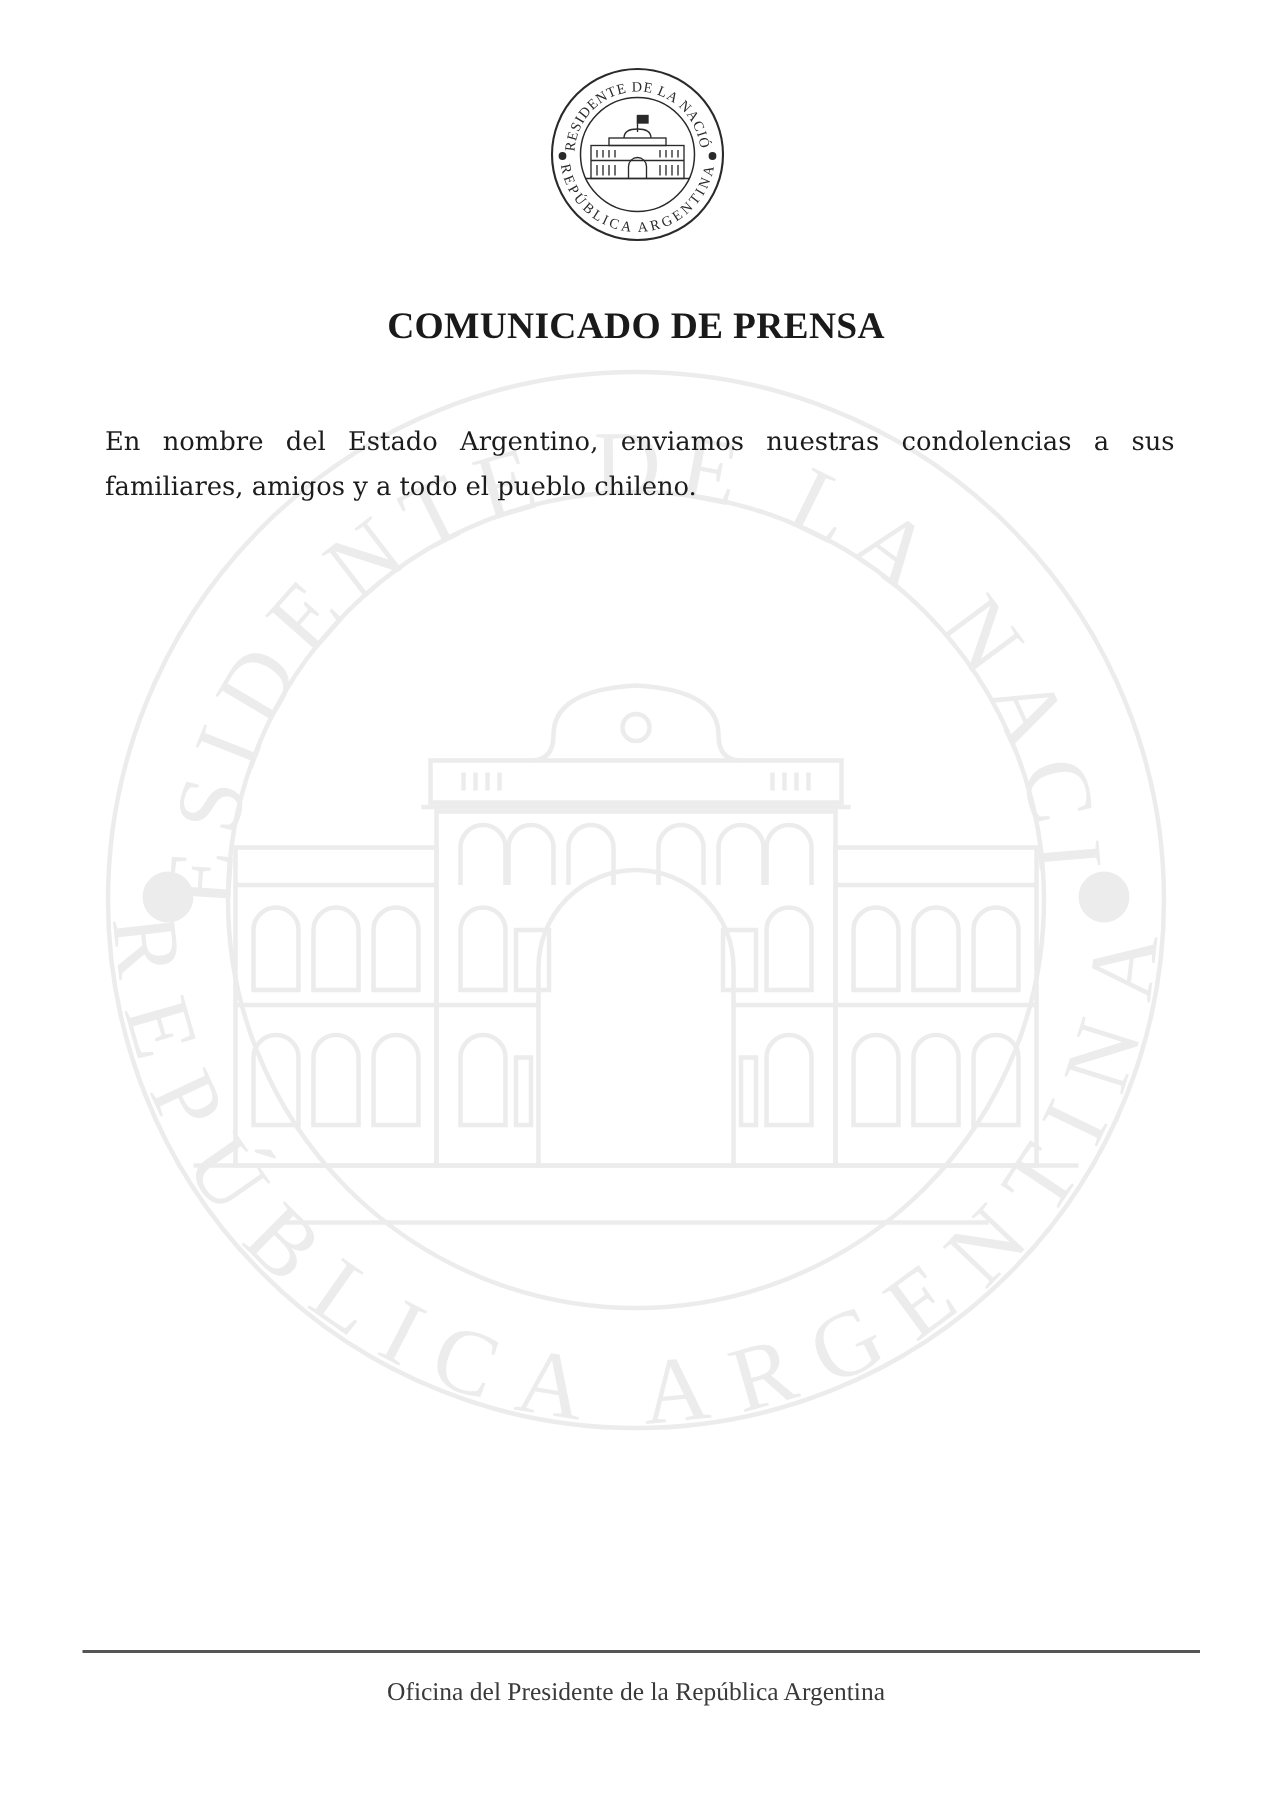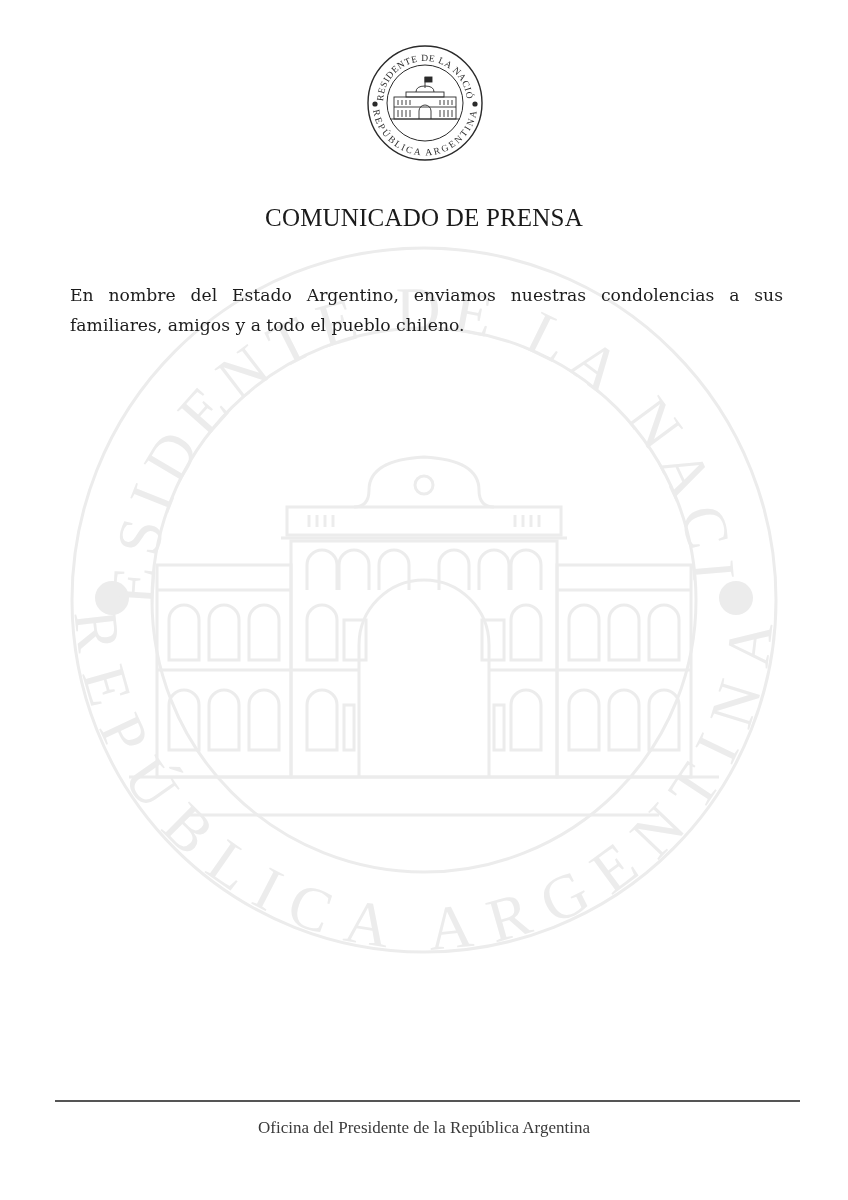--- a/index.html
+++ b/index.html
@@ -30,21 +30,21 @@
       width: 118px;
       height: 118px;
     }
     .title {
       position: absolute;
       left: 0;
       top: 204px;
       width: 848px;
       text-align: center;
       font-family: "Liberation Serif", "DejaVu Serif", serif;
-      font-weight: normal;
+      font-weight: bold;
       font-size: 25px;
       letter-spacing: 0.2px;
       color: #1a1a1a;
       margin: 0;
     }
     .body {
       position: absolute;
       left: 70px;
       top: 280px;
       width: 713px;

